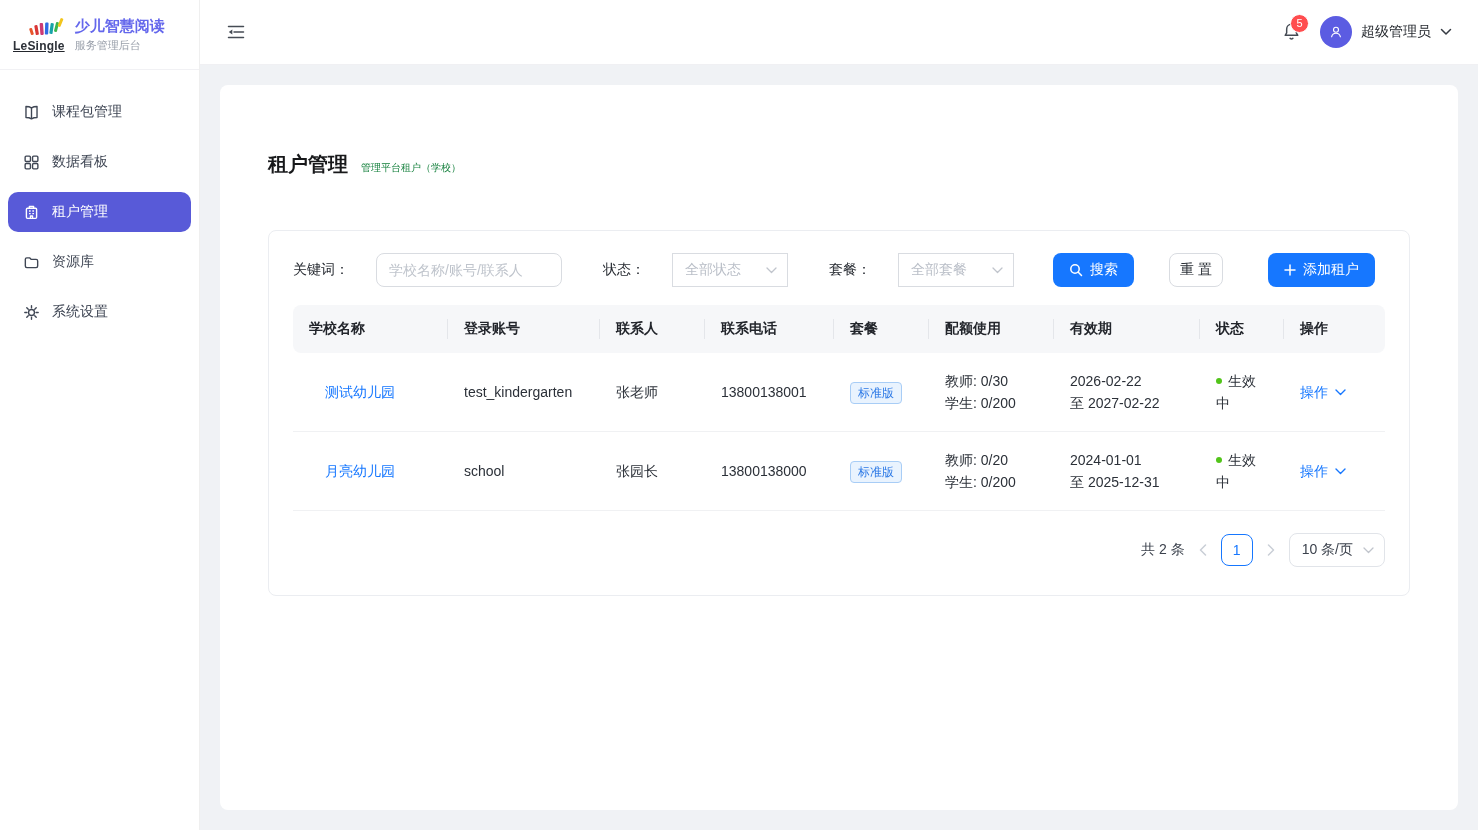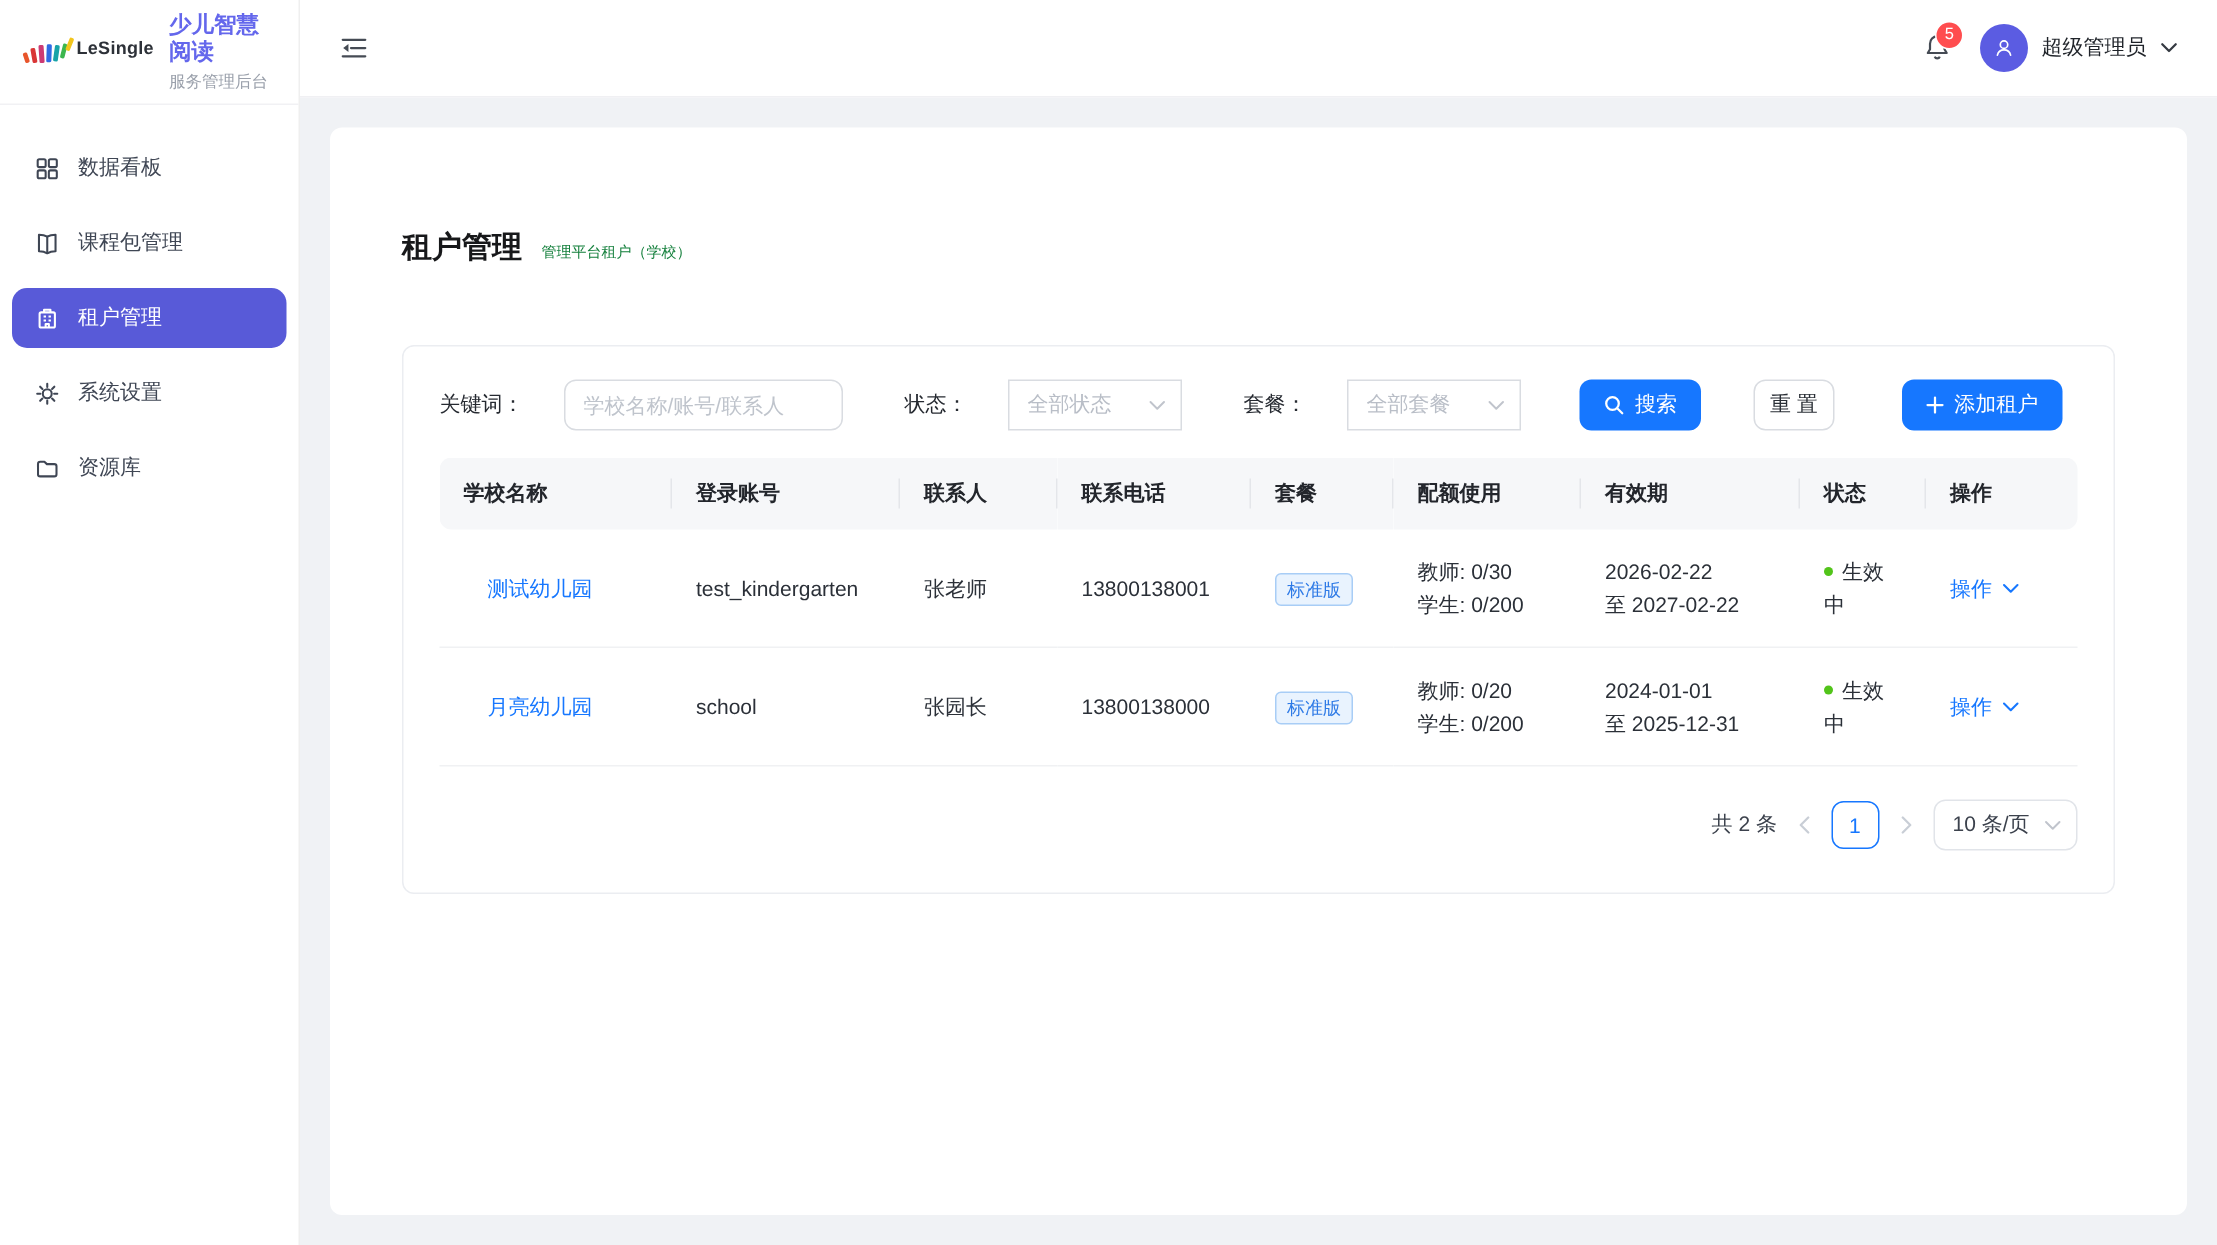--- a/index.html
+++ b/index.html
@@ -4,21 +4,21 @@
 <style>
   * { box-sizing: border-box; margin: 0; padding: 0; }
   html,body { width:1478px; height:830px; overflow:hidden; }
   body {
     font-family: "Liberation Sans", "DejaVu Sans", sans-serif;
     background:#f0f2f5; color:#23262c; display:flex; font-size:14px;
   }
   
   .sidebar { width:200px; flex-shrink:0; background:#fff; border-right:1px solid #efefef; display:flex; flex-direction:column; }
   .logo-block { height:70px; border-bottom:1px solid #f1f1f4; display:flex; align-items:center; gap:10px; padding:0 13px; }
-  .logo-mark { display:flex; flex-direction:row; align-items:flex-start; line-height:1; }
+  .logo-mark { display:flex; flex-direction:column; align-items:flex-end; line-height:1;text-decoration:underline; }
   .logo-text { font-size:12px; font-weight:700; color:#2d3138; margin-top:2px; letter-spacing:.2px; }
   .brand-title { font-size:15px; font-weight:700; color:#6467ec; line-height:1.2; }
   .brand-sub { font-size:11px; color:#9aa0ab; margin-top:3px; }
   .nav { padding:22px 8px; display:flex; flex-direction:column; gap:10px; }
   .nav-item { height:40px; display:flex; align-items:center; gap:12px; padding:0 15px; border-radius:10px; color:#3f4654; cursor:pointer; }
   .nav-item svg { flex-shrink:0; }
   .nav-item.active { background:#585ad8; color:#fff; }
   
   .main { flex:1; min-width:0; display:flex; flex-direction:column; }
   .topbar { height:65px; background:#fff; border-bottom:1px solid #f0f0f3; display:flex; align-items:center; justify-content:space-between; padding:0 26px; flex-shrink:0; }
@@ -86,54 +86,54 @@
     </div>
     <div>
       <div class="brand-title">少儿智慧阅读</div>
       <div class="brand-sub">服务管理后台</div>
     </div>
   </div>
 
   <nav class="nav">
     <div class="nav-item">
       <svg width="17" height="17" viewBox="0 0 16 16" fill="none" stroke="currentColor" stroke-width="1.3" stroke-linejoin="round">
+        <path d="M8 3.6C6.6 2.7 4.8 2.3 2.8 2.3v10.4c2 0 3.8.4 5.2 1.3 1.4-.9 3.2-1.3 5.2-1.3V2.3c-2 0-3.8.4-5.2 1.3z"></path>
+        <path d="M8 3.6V14"></path>
+      </svg>
+      <span>课程包管理</span>
+    </div>
+    <div class="nav-item">
+      <svg width="17" height="17" viewBox="0 0 16 16" fill="none" stroke="currentColor" stroke-width="1.3" stroke-linejoin="round">
         <rect x="2" y="2" width="5" height="5" rx="1"></rect>
           <rect x="9" y="2" width="5" height="5" rx="1"></rect>
         <rect x="2" y="9" width="5" height="5" rx="1"></rect>
           <rect x="9" y="9" width="5" height="5" rx="1"></rect>
       </svg>
       <span>数据看板</span>
-    </div>
-    <div class="nav-item">
-      <svg width="17" height="17" viewBox="0 0 16 16" fill="none" stroke="currentColor" stroke-width="1.3" stroke-linejoin="round">
-        <path d="M8 3.6C6.6 2.7 4.8 2.3 2.8 2.3v10.4c2 0 3.8.4 5.2 1.3 1.4-.9 3.2-1.3 5.2-1.3V2.3c-2 0-3.8.4-5.2 1.3z"></path>
-        <path d="M8 3.6V14"></path>
-      </svg>
-      <span>课程包管理</span>
     </div>
     <div class="nav-item active">
       <svg width="17" height="17" viewBox="0 0 16 16" fill="none" stroke="currentColor" stroke-width="1.3" stroke-linejoin="round">
         <rect x="3.2" y="4" width="9.6" height="9.5" rx="1"></rect>
         <path d="M6 4V2.4h4V4"></path>
         <path d="M5.7 6.6h1.5M8.8 6.6h1.5M5.7 9.1h1.5M8.8 9.1h1.5M7 13.5v-2.2h2v2.2"></path>
       </svg>
       <span>租户管理</span>
     </div>
     <div class="nav-item">
+      <svg width="17" height="17" viewBox="0 0 16 16" fill="none" stroke="currentColor" stroke-width="1.3" stroke-linejoin="round">
+        <path d="M2.2 5c0-.8.6-1.4 1.4-1.4h2.6L7.8 5.1h4.6c.8 0 1.4.6 1.4 1.4v4.9c0 .8-.6 1.4-1.4 1.4H3.6c-.8 0-1.4-.6-1.4-1.4V5z"></path>
+      </svg>
+      <span>资源库</span>
+    </div>
+    <div class="nav-item">
       <svg width="17" height="17" viewBox="0 0 16 16" fill="none" stroke="currentColor" stroke-width="1.3" stroke-linecap="round">
         <circle cx="8" cy="8" r="2.8"></circle>
         <path d="M12.3 8h2M11.04 11.04l1.41 1.41M8 12.3v2M4.96 11.04l-1.41 1.41M3.7 8h-2M4.96 4.96L3.55 3.55M8 3.7v-2M11.04 4.96l1.41-1.41"></path>
       </svg>
       <span>系统设置</span>
-    </div>
-    <div class="nav-item">
-      <svg width="17" height="17" viewBox="0 0 16 16" fill="none" stroke="currentColor" stroke-width="1.3" stroke-linejoin="round">
-        <path d="M2.2 5c0-.8.6-1.4 1.4-1.4h2.6L7.8 5.1h4.6c.8 0 1.4.6 1.4 1.4v4.9c0 .8-.6 1.4-1.4 1.4H3.6c-.8 0-1.4-.6-1.4-1.4V5z"></path>
-      </svg>
-      <span>资源库</span>
     </div>
   </nav>
 </aside>
 
 <div class="main">
   <header class="topbar">
     <div class="collapse-btn">
       <svg width="20" height="20" viewBox="0 0 20 20" fill="none" stroke="currentColor" stroke-width="1.5" stroke-linecap="round">
         <path d="M2.5 4.5h15M8 10h9.5M2.5 15.5h15"></path>
         <path d="M6.3 7.4L2.8 10l3.5 2.6z" fill="currentColor" stroke="none"></path>

